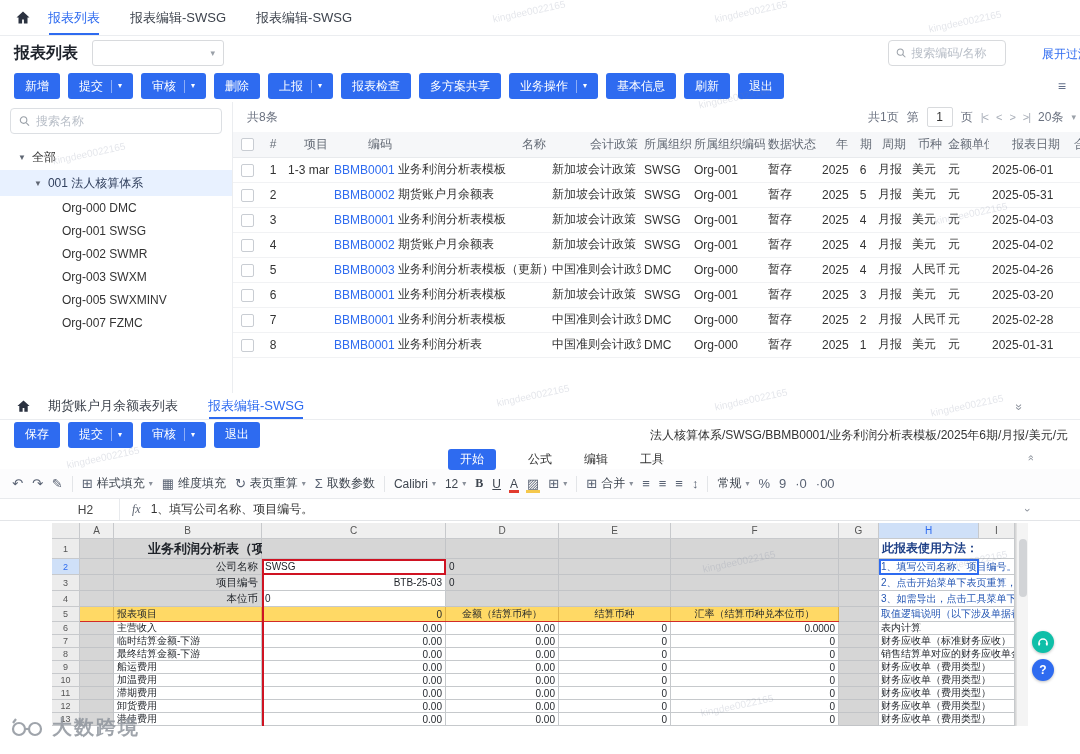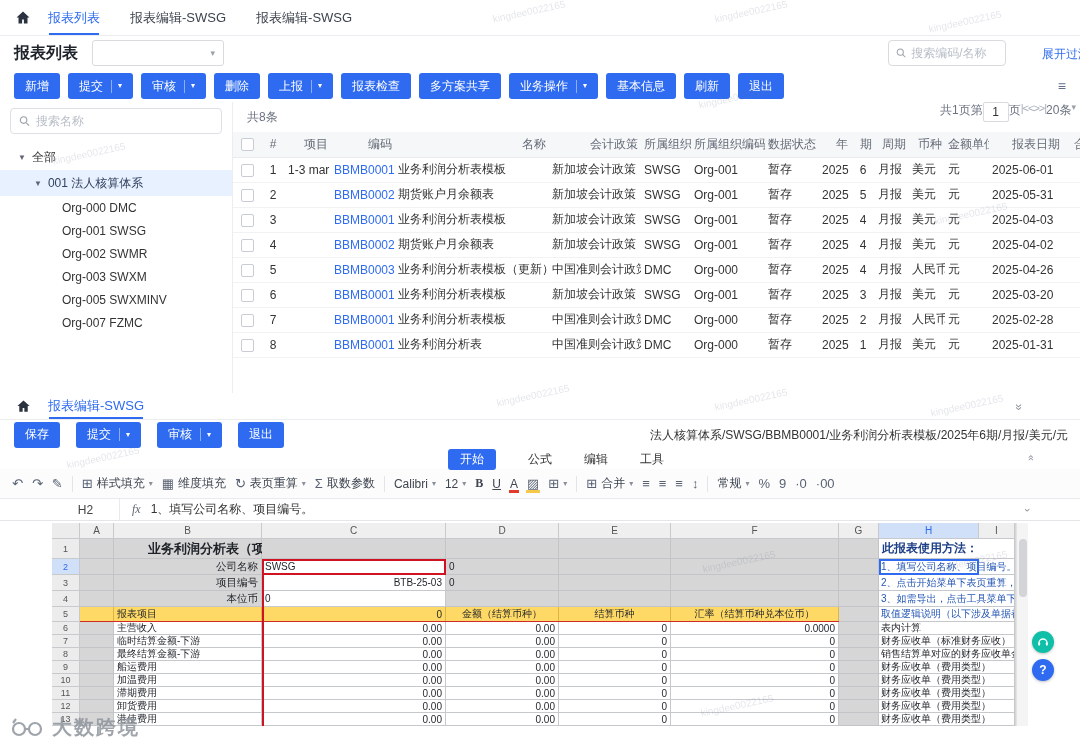--- a/index.html
+++ b/index.html
@@ -41,32 +41,32 @@
 .tree-search{margin:0 10px 10px;height:26px;border:1px solid #dcdfe3;border-radius:4px;display:flex;align-items:center;gap:6px;padding:0 8px}
 .tree-search input{border:none;outline:none;font-size:12px;width:100%;font-family:inherit;color:#333}
 .tree-search input::placeholder{color:#b9bfc8}
 .tnode{height:26px;display:flex;align-items:center;gap:6px;font-size:12px;color:#333;cursor:pointer;white-space:nowrap}
 .tnode .tcaret{font-size:8px;color:#5f6673}
 .tnode.root{padding-left:18px}
 .tnode.group{padding-left:34px;background:#e8f1ff;color:#32415f}
 .tnode.leaf{padding-left:62px;height:23px}
 .listarea{flex:1;position:relative;overflow:hidden}
 .listbar{height:30px;display:flex;align-items:center;padding:0 14px;font-size:12px;color:#6b7280;position:relative}
-.pager{position:absolute;right:4px;top:0;height:30px;display:flex;align-items:flex-start;white-space:nowrap;font-size:12px;color:#6b7280}
+.pager{position:absolute;right:4px;top:0;height:30px;display:flex;align-items:center;gap:8px;white-space:nowrap;font-size:12px;color:#6b7280}
 .pageinput{width:26px;height:20px;border:1px solid #d8dadd;border-radius:2px;text-align:center;font-size:12px;color:#333;font-family:inherit}
 .picon{color:#a7adb7;font-size:11px;cursor:pointer;letter-spacing:-1px}
 .tablewrap{position:absolute;top:30px;left:0;right:0;bottom:0;overflow:hidden}
 table{border-collapse:collapse;table-layout:fixed;width:892px}
 th{height:25px;background:#f6f7f9;font-weight:400;font-size:12px;color:#646b76;text-align:right;padding:0 3px;border-bottom:1px solid #e8eaed;white-space:nowrap;overflow:hidden}
 td{height:25px;font-size:12px;color:#333;padding:0 3px;border-bottom:1px solid #f1f2f4;white-space:nowrap;overflow:hidden}
 td.code{color:#2e6bf0;cursor:pointer}
 .ctr{text-align:center}
 .cb{width:13px;height:13px;border:1px solid #c9cdd3;border-radius:2px;background:#fff;display:inline-block;vertical-align:middle;cursor:pointer}
 
-.botbtnrow{height:29px;display:flex;align-items:center;gap:16px;padding:0 14px;position:relative}
+.botbtnrow{height:29px;display:flex;align-items:center;gap:8px;padding:0 14px;position:relative}
 .ctx-path{position:absolute;right:12px;top:7px;font-size:12px;color:#333;white-space:nowrap}
 .ribbon{height:20px;display:flex;align-items:center;gap:32px;padding-left:448px;font-size:12px;color:#333;position:relative}
 .rtab{cursor:pointer;white-space:nowrap}
 .rtab.active{background:#2e6bf0;color:#fff;border-radius:3px;padding:2px 12px}
 .rib-collapse{position:absolute;right:48px;color:#8a909a;font-size:11px;transform:rotate(-90deg);letter-spacing:-2px}
 .fmtbar{height:30px;border-bottom:1px solid #e8eaed;display:flex;align-items:center;gap:9px;padding:0 12px;font-size:12px;color:#3f4650;background:#fcfcfd;white-space:nowrap;overflow:hidden}
 .fsep{width:1px;height:16px;background:#e3e5e8;flex:0 0 auto}
 .ficon{font-size:13px;color:#596273;cursor:pointer}
 .fitem{display:inline-flex;align-items:center;gap:4px;cursor:pointer}
 .fcaret{font-size:8px;color:#8a909a;font-style:normal}
@@ -436,20 +436,21 @@
     </div>
   </section>
 
   <section class="win bot-win">
     <header class="tabbar">
       <span class="home">
         <svg width="15" height="15" viewBox="0 0 16 16">
             <path d="M8 1.5 1.5 7.5h2v6h3.6v-4h1.8v4h3.6v-6h2z" fill="#2b3240"></path>
           </svg>
       </span>
+      <span class="tab">期货账户月余额表列表</span>
       <span class="tab active">报表编辑-SWSG</span>
       <span class="collapse2">»</span>
     </header>
 
     <div class="botbtnrow">
       <button class="btn">
           <span>保存</span>
         </button>
       <button class="btn">
           <span>提交</span>

